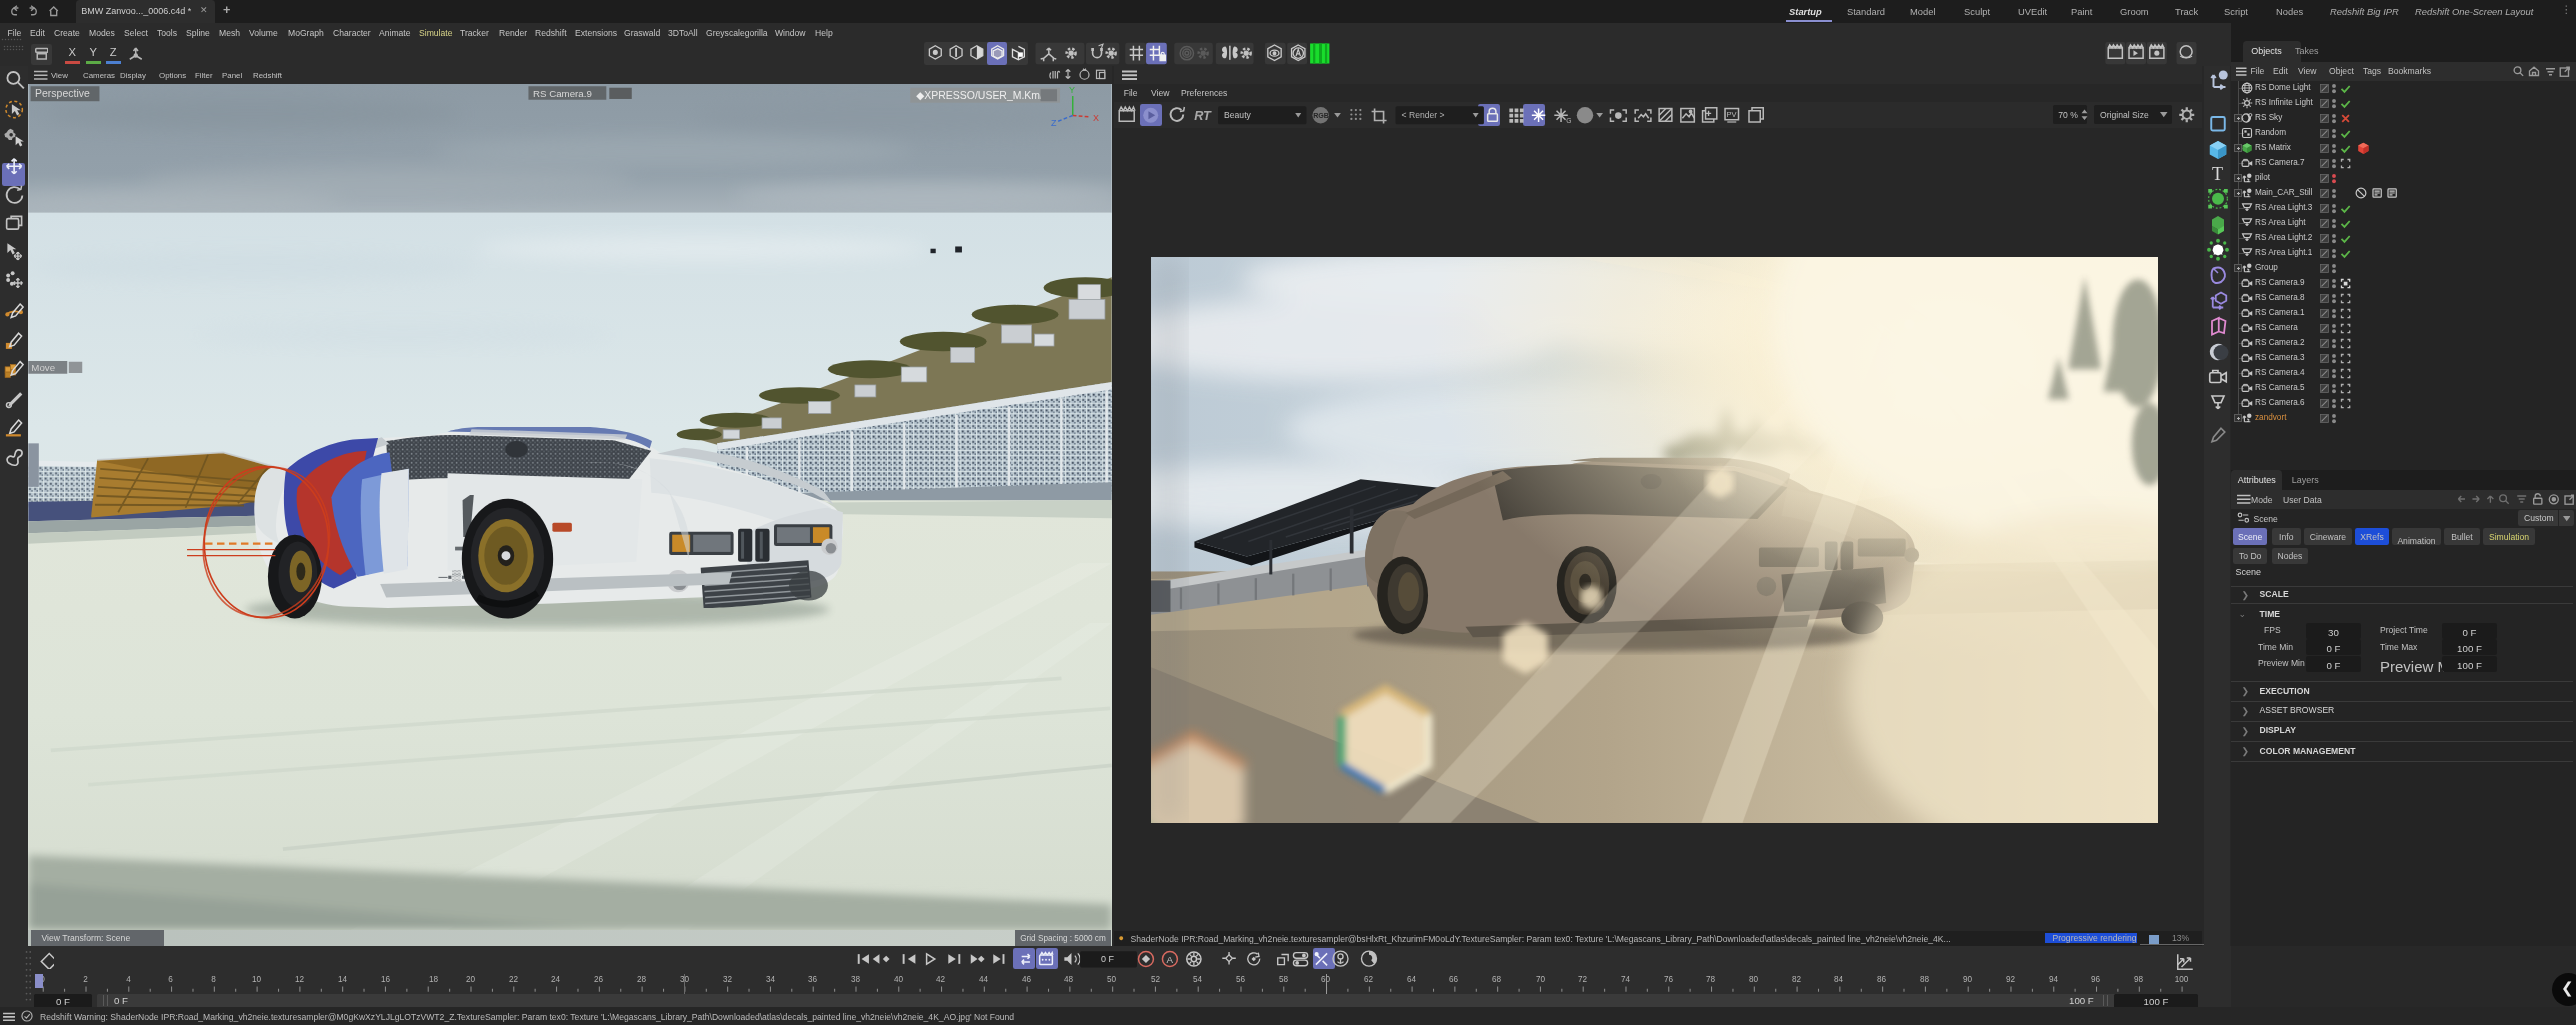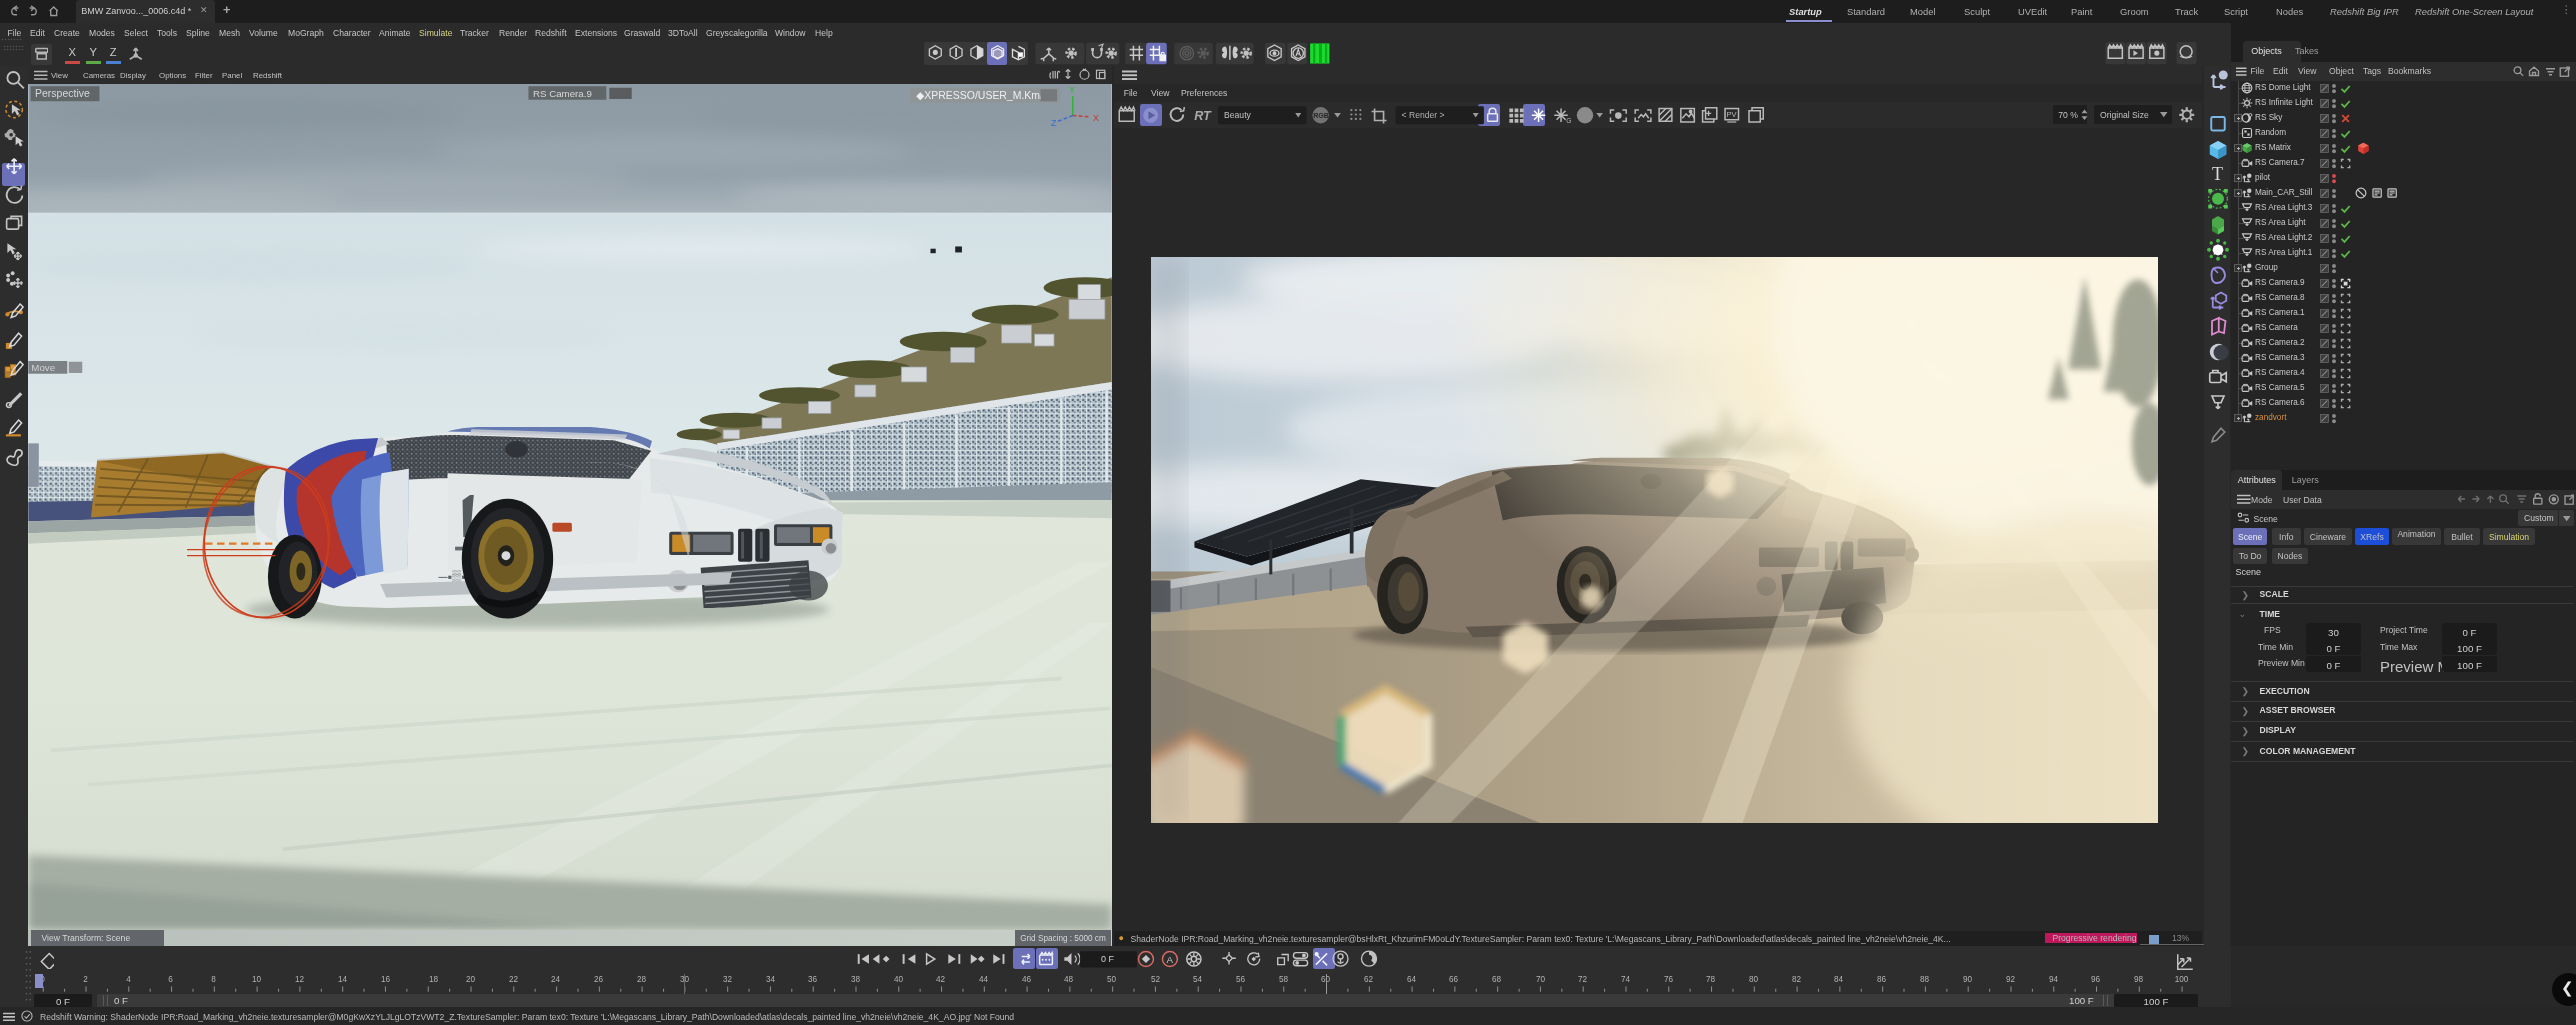--- a/index.html
+++ b/index.html
@@ -812,21 +812,21 @@
           <path d="M-15,680 L-15,760 L55,800" stroke="#44a06a" stroke-width="12" fill="none"></path>
         </g>
       </g>
       <rect x="0" y="0" width="46" height="756" fill="#6a6e74" opacity="0.15" filter="url(#rb16)"></rect>
     </svg>
   </div>
 </div>
 <div class="abs" id="rvstatus" style="left:1114px;top:931px;width:1088px;height:15px;background:#1f1f1f;color:#b8b8b8;font-size:8.6px;">
   <span class="abs" style="left:4.5px;top:2.2px;color:#d89a32;font-size:9px;">●</span>
   <span class="abs" style="left:16.5px;top:3px;white-space:nowrap;overflow:hidden;max-width:910px;display:inline-block;">ShaderNode IPR:Road_Marking_vh2neie.texturesampler@bsHlxRt_KhzurimFM0oLdY.TextureSampler: Param tex0: Texture 'L:\Megascans_Library_Path\Downloaded\atlas\decals_painted line_vh2neie\vh2neie_4K...</span>
-  <span class="abs" style="left:931px;top:2.2px;background:#be185d;padding-left:7.5px;">Progressive rendering</span>
+  <span class="abs" style="left:931px;top:2.2px;background:#1d4ed8;padding-left:7.5px;">Progressive rendering</span>
   <span class="abs" style="left:1035px;top:3.7px;width:9.7px;height:9px;background:#7a9cc8;"></span>
   <span class="abs" style="left:1058px;top:2.2px;color:#8a8a8a;">13%</span>
   <span class="abs" style="left:1026px;top:12.7px;width:86px;height:0.7px;background:#666;"></span>
 </div>
 
 <div class="abs" id="rstrip" style="left:2204px;top:66px;width:26px;height:880px;background:#2d2d2d;">
   <svg class="abs" style="left:1.5px;top:0;" width="24" height="390" viewBox="0 0 32 520">
     <g transform="translate(0,2)" stroke="#b8c4dc" stroke-width="2.6" fill="none">
       <path d="M10 26 v-16 m0 16 h16 m-16 -16 l-3 4 m3 -4 l3 4 m10 12 l-4 -3 m4 3 l-4 3"></path>
         <circle cx="23" cy="10" r="6" fill="#b8c4dc" stroke="none"></circle>
@@ -1527,21 +1527,21 @@
           <path d="M0 0 h10 l-5 7 z" fill="#9a9a9a"></path>
         </svg>
       </div>
   </div>
 
   <div class="abs" style="left:0;top:58px;width:345px;height:36px;font-size:8.6px;">
     <div class="abs" style="left:2.2px;top:0;width:34px;height:16.5px;background:#6b70b8;border-radius:2.2px;text-align:center;padding-top:3.7px;color:#eceef8;">Scene</div>
     <div class="abs" style="left:41px;top:0;width:28.5px;height:16.5px;background:#383838;border-radius:2.2px;text-align:center;padding-top:3.7px;color:#c2c2c2;">Info</div>
     <div class="abs" style="left:73px;top:0;width:48px;height:16.5px;background:#383838;border-radius:2.2px;text-align:center;padding-top:3.7px;color:#c2c2c2;">Cineware</div>
     <div class="abs" style="left:124px;top:0;width:34px;height:16.5px;background:#1d4ed8;border-radius:2.2px;text-align:center;padding-top:3.7px;color:#c2c2c2;">XRefs</div>
-    <div class="abs" style="left:161px;top:0;width:49px;height:16.5px;background:#383838;border-radius:2.2px;text-align:center;padding-top:1px;color:#c2c2c2;">Animation</div>
+    <div class="abs" style="left:161px;top:0;width:49px;height:16.5px;background:#383838;border-radius:2.2px;text-align:center;padding-top:8px;color:#c2c2c2;">Animation</div>
     <div class="abs" style="left:213px;top:0;width:36px;height:16.5px;background:#383838;border-radius:2.2px;text-align:center;padding-top:3.7px;color:#c2c2c2;">Bullet</div>
     <div class="abs" style="left:252px;top:0;width:52px;height:16.5px;background:#383838;border-radius:2.2px;text-align:center;padding-top:3.7px;color:#d8d470;">Simulation</div>
     <div class="abs" style="left:2.2px;top:19.5px;width:34px;height:16.5px;background:#383838;border-radius:2.2px;text-align:center;padding-top:3.7px;color:#c2c2c2;">To Do</div>
     <div class="abs" style="left:41px;top:19.5px;width:36px;height:16.5px;background:#383838;border-radius:2.2px;text-align:center;padding-top:3.7px;color:#c2c2c2;">Nodes</div>
   </div>
   <div class="abs" style="left:4.5px;top:97px;font-size:9px;color:#d2d2d2;">Scene</div>
 
   <div class="abs" style="left:0;top:116px;width:342px;height:0.7px;background:#3a3a3a;"></div>
   <div class="abs" style="left:10.5px;top:120px;color:#7a7a7a;font-size:9px;">❯</div>
   <div class="abs" style="left:28.5px;top:119px;color:#d8d8d8;font-size:8.6px;font-weight:bold;">SCALE</div>
@@ -1558,21 +1558,21 @@
   <div class="abs" style="left:211px;top:169px;width:55px;height:15.7px;background:#1b1b1b;border-radius:2.2px;color:#d0d0d0;font-size:9.7px;text-align:center;padding-top:3.7px;">100 F</div>
   <div class="abs" style="left:27px;top:188px;color:#c2c2c2;font-size:8.6px;">Preview Min</div>
   <div class="abs" style="left:75px;top:186px;width:55px;height:15.7px;background:#1b1b1b;border-radius:2.2px;color:#d0d0d0;font-size:9.7px;text-align:center;padding-top:3.7px;">0 F</div>
   <div class="abs" style="left:149px;top:188px;color:#c2c2c2;font-size:15px;">Preview Max</div>
   <div class="abs" style="left:211px;top:186px;width:55px;height:15.7px;background:#1b1b1b;border-radius:2.2px;color:#d0d0d0;font-size:9.7px;text-align:center;padding-top:3.7px;">100 F</div>
   <div class="abs" style="left:0;top:211px;width:342px;height:0.7px;background:#3a3a3a;"></div>
   <div class="abs" style="left:10.5px;top:216px;color:#7a7a7a;font-size:9px;">❯</div>
   <div class="abs" style="left:28.5px;top:216px;color:#d8d8d8;font-size:8.6px;font-weight:bold;">EXECUTION</div>
   <div class="abs" style="left:0;top:231px;width:342px;height:0.7px;background:#3a3a3a;"></div>
   <div class="abs" style="left:10.5px;top:236px;color:#7a7a7a;font-size:9px;">❯</div>
-  <div class="abs" style="left:28.5px;top:235px;color:#d8d8d8;font-size:8.6px;font-weight:bold;">ASSET BROWSER</div>
+  <div class="abs" style="left:28.5px;top:235px;color:#d8d8d8;font-size:8.6px;font-weight:normal;">ASSET BROWSER</div>
   <div class="abs" style="left:0;top:251px;width:342px;height:0.7px;background:#3a3a3a;"></div>
   <div class="abs" style="left:10.5px;top:256px;color:#7a7a7a;font-size:9px;">❯</div>
   <div class="abs" style="left:28.5px;top:255px;color:#d8d8d8;font-size:8.6px;font-weight:bold;">DISPLAY</div>
   <div class="abs" style="left:0;top:271px;width:342px;height:0.7px;background:#3a3a3a;"></div>
   <div class="abs" style="left:10.5px;top:276px;color:#7a7a7a;font-size:9px;">❯</div>
   <div class="abs" style="left:28.5px;top:276px;color:#d8d8d8;font-size:8.6px;font-weight:bold;">COLOR MANAGEMENT</div>
   <div class="abs" style="left:0;top:291px;width:342px;height:0.7px;background:#3a3a3a;"></div>
 </div>
 
 <div class="abs" id="timeline" style="left:0;top:946px;width:2231px;height:61px;background:#2d2d2d;">

